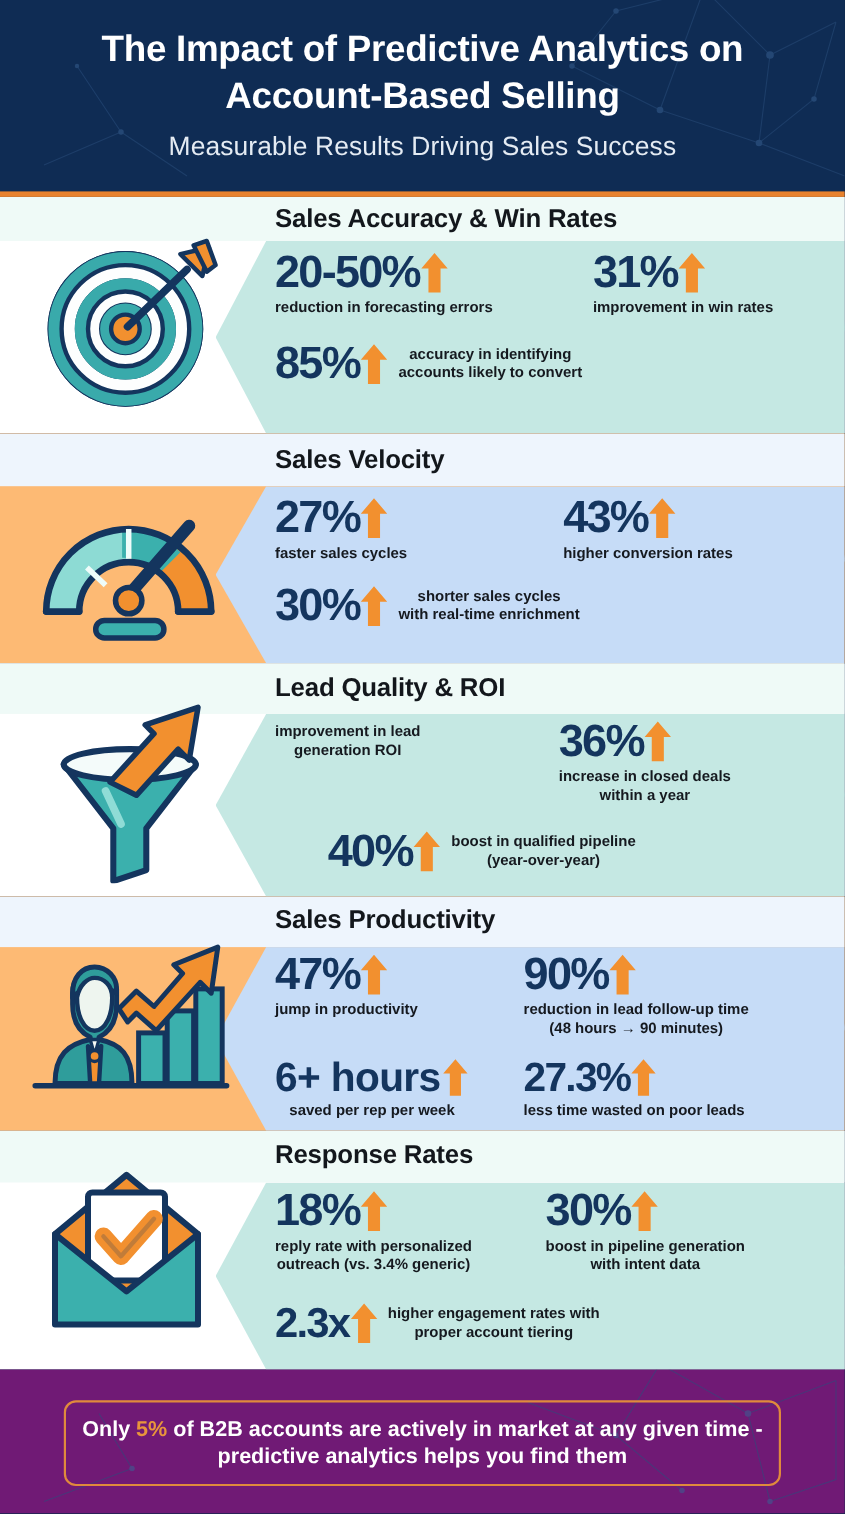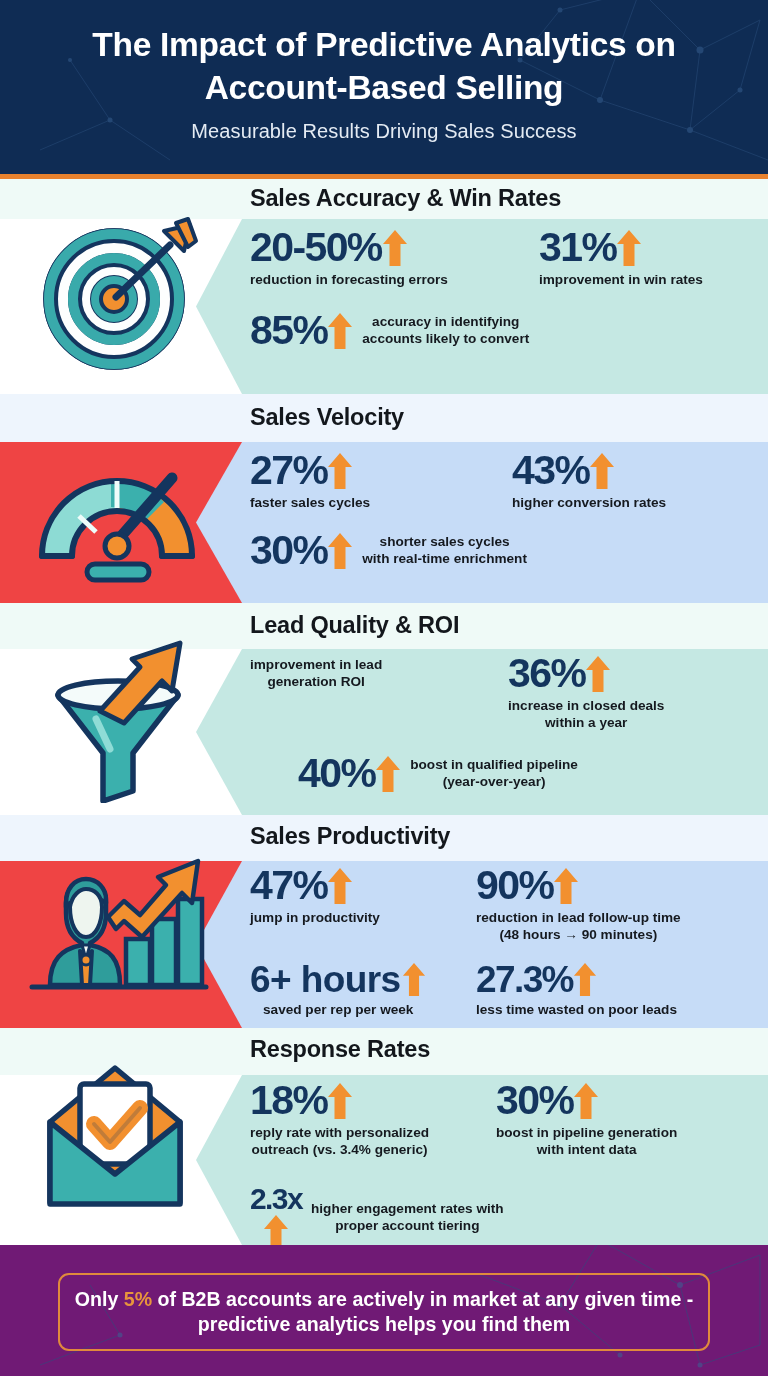--- a/index.html
+++ b/index.html
@@ -30,41 +30,41 @@
   .title {
     color: #ffffff;
     font-size: 33.5px;
     font-weight: bold;
     letter-spacing: -0.3px;
     line-height: 1.28;
     padding: 0 35px;
   }
   .subtitle {
     color: #e4ebf3;
-    font-size: 20px;
+    font-size: 24px;
     font-weight: normal;
     margin-top: 10px;
     letter-spacing: 0.1px;
   }
   .orange-rule {
     position: absolute; left: 0; top: 174px;
     width: 768px; height: 5px;
     background: #e8822e;
     z-index: 6;
   }
 
   
   .section {
     position: absolute; left: 0; width: 768px;
     overflow: hidden;
   }
   .section .netbg { position: absolute; right: 0; bottom: 0; width: 330px; height: 100%; opacity: .85; }
 
   .sec-teal  { background: #ffffff; }
-  .sec-blue  { background: #ef4444; }
+  .sec-blue  { background: #fdba74; }
 
   .hdrstrip {
     position: absolute; left: 0; top: 0; width: 768px;
     z-index: 3;
   }
   .hdrstrip.t { background: #effaf7; }
   .hdrstrip.b { background: #eef5fd; }
 
   .sectitle {
     position: absolute;
@@ -491,21 +491,21 @@
         <div class="bignum" style="font-size:41px;">
           <span class="n">30%</span>
           <svg class="uparrow" width="26" height="38" viewBox="0 0 26 38">
               <path d="M13 1 L25 15 L18.5 15 L18.5 37 L7.5 37 L7.5 15 L1 15 Z" fill="#f2902f"></path>
             </svg>
         </div>
         <div class="caption">boost in pipeline generation
 with intent data</div>
       </div>
       <div class="stat side" style="left:0;top:104px;">
-        <div class="bignum" style="font-size:30px;flex-direction:column;">
+        <div class="bignum" style="font-size:38px;">
           <span class="n">2.3x</span>
           <svg class="uparrow" width="26" height="38" viewBox="0 0 26 38">
               <path d="M13 1 L25 15 L18.5 15 L18.5 37 L7.5 37 L7.5 15 L1 15 Z" fill="#f2902f"></path>
             </svg>
         </div>
         <div class="caption">higher engagement rates with
 proper account tiering</div>
       </div>
     </div>
   </div>

